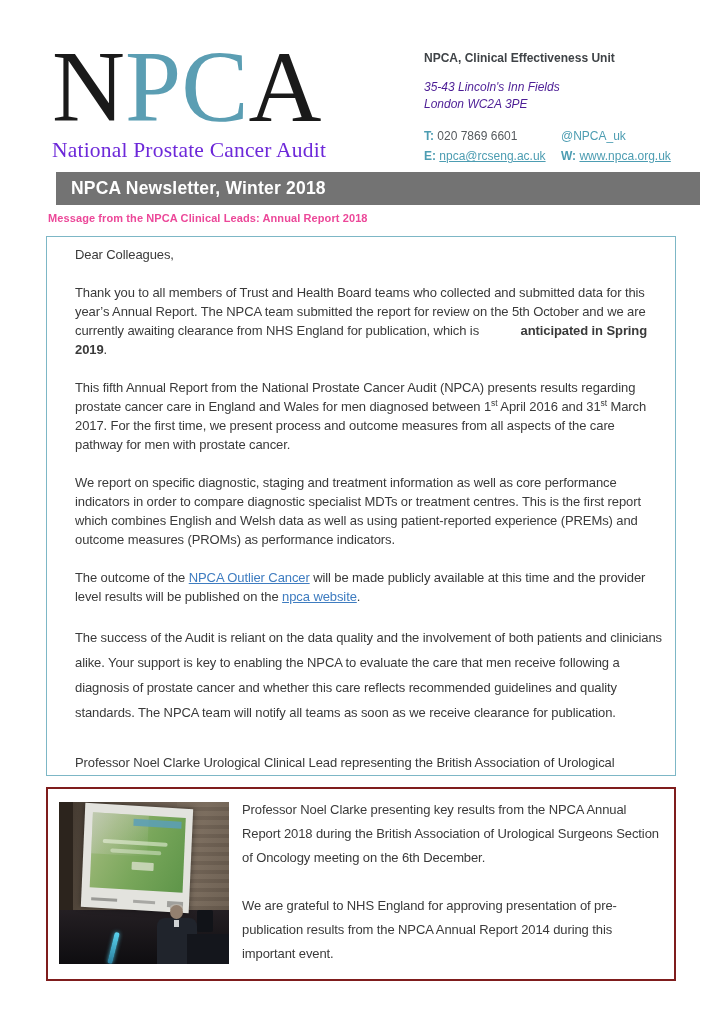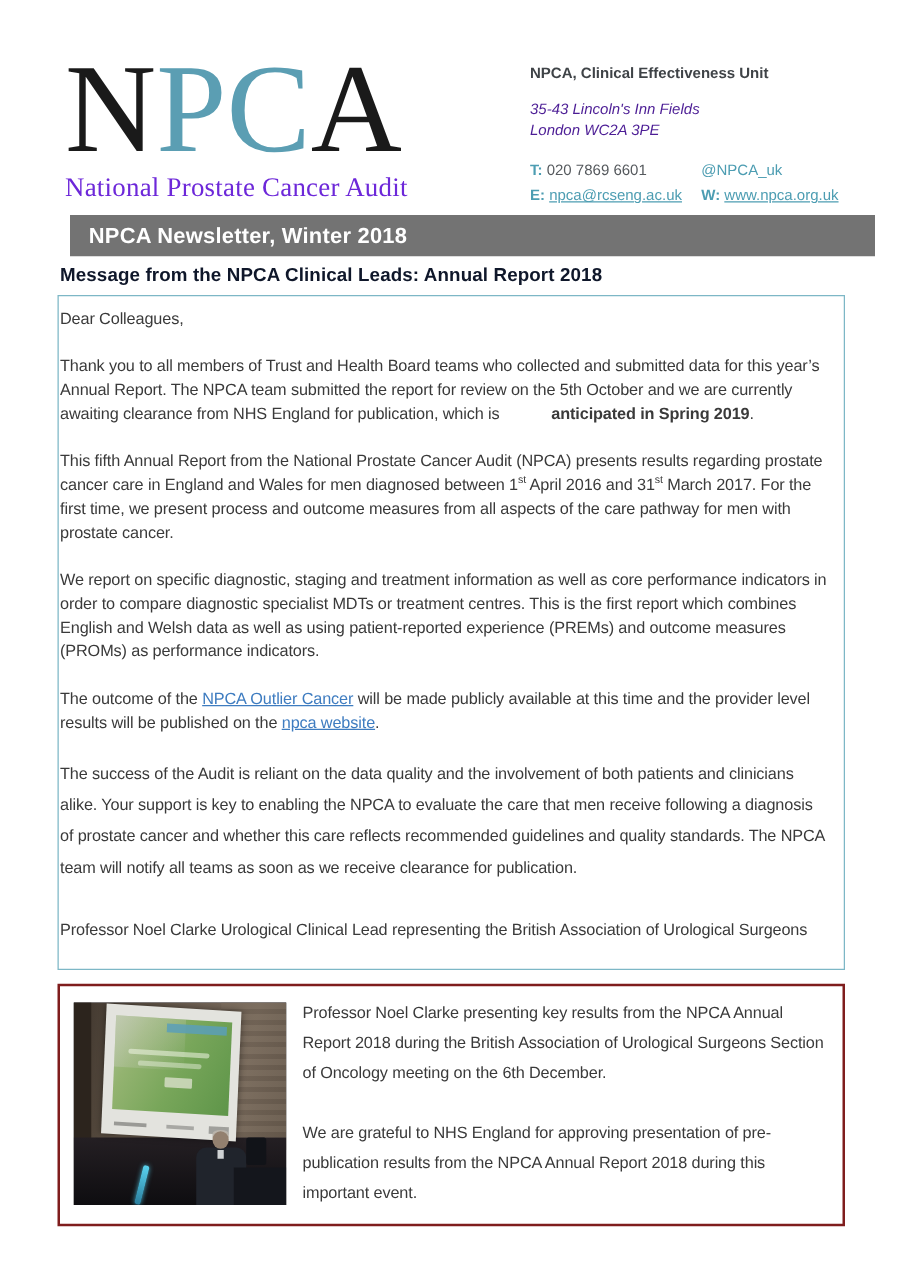--- a/index.html
+++ b/index.html
@@ -20,25 +20,25 @@
   .contact .addr{color:#4c1d95;font-style:italic;}
   .contact .links{margin-top:16px;display:grid;grid-template-columns:137px auto;row-gap:3px;}
   .tl{color:#4d9db2;font-weight:bold;}
   .contact a,.teal-link{color:#4d9db2;text-decoration:underline;cursor:pointer;}
   .twitter{color:#4d9db2;}
 
   
   .banner{position:absolute;left:40px;top:172px;width:644px;height:33px;background:#737373;
           display:flex;align-items:center;box-sizing:border-box;padding-left:15px;margin-left:16px;}
   .banner span{color:#ffffff;font-weight:bold;font-size:17.5px;letter-spacing:0.2px;}
-  .section-heading{position:absolute;left:48px;top:212px;font-size:15px;font-weight:bold;color:#0f172a;letter-spacing:0.1px;}
+  .section-heading{position:absolute;left:48px;top:212px;font-size:11px;font-weight:bold;color:#ec4899;letter-spacing:0.1px;}
 
   
   .main-box{position:absolute;left:46px;top:236px;width:630px;height:540px;box-sizing:border-box;
-            border:1px solid #7db7c6;padding:8px 12px 6px 1px;font-size:13px;line-height:19px;
+            border:1px solid #7db7c6;padding:8px 12px 6px 28px;font-size:13px;line-height:19px;
             letter-spacing:-0.1px;overflow:hidden;}
   .main-box p{margin:0 0 19px 0;}
   .main-box p.tight{margin-bottom:19px;}
   .main-box p.spread{line-height:25px;margin-bottom:19px;}
   .bold{font-weight:bold;margin-left:38px;}
   sup{font-size:8.5px;vertical-align:super;line-height:0;}
   .doc-link{color:#3e7cc0;text-decoration:underline;cursor:pointer;}
   .sig{margin:0 0 10px 0;line-height:20px;}
   .sig .role{text-align:right;}
   .sig-block{margin-top:28px;}
@@ -142,17 +142,17 @@
       <div class="ph-presenter-body"></div>
       <div class="ph-presenter-hair"></div>
       <div class="ph-presenter-head"></div>
       <div class="ph-shirt"></div>
       <div class="ph-equip"></div>
       <div class="ph-lectern"></div>
       <div class="ph-glow"></div>
     </div>
     <div class="caption">
       <p>Professor Noel Clarke presenting key results from the NPCA Annual Report 2018 during the British Association of Urological Surgeons Section of Oncology meeting on the 6th December.</p>
-      <p>We are grateful to NHS England for approving presentation of pre-publication results from the NPCA Annual Report 2018 during this important event.</p>
+      <p>We are grateful to NHS England for approving presentation of pre-publication results from the NPCA Annual Report 2014 during this important event.</p>
     </div>
   </div>
 
 </div>
 
 </body></html>

